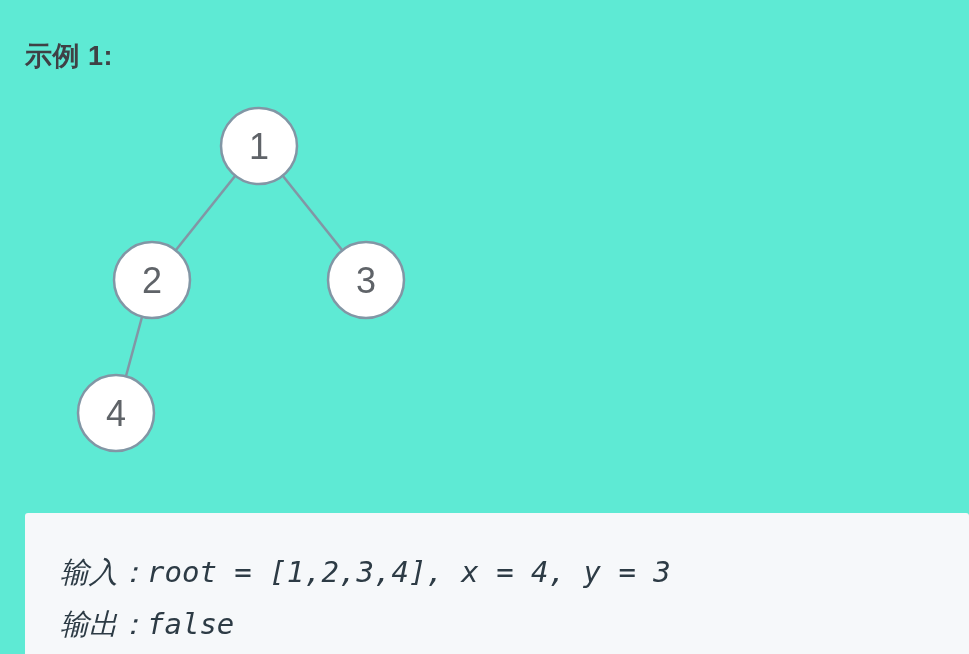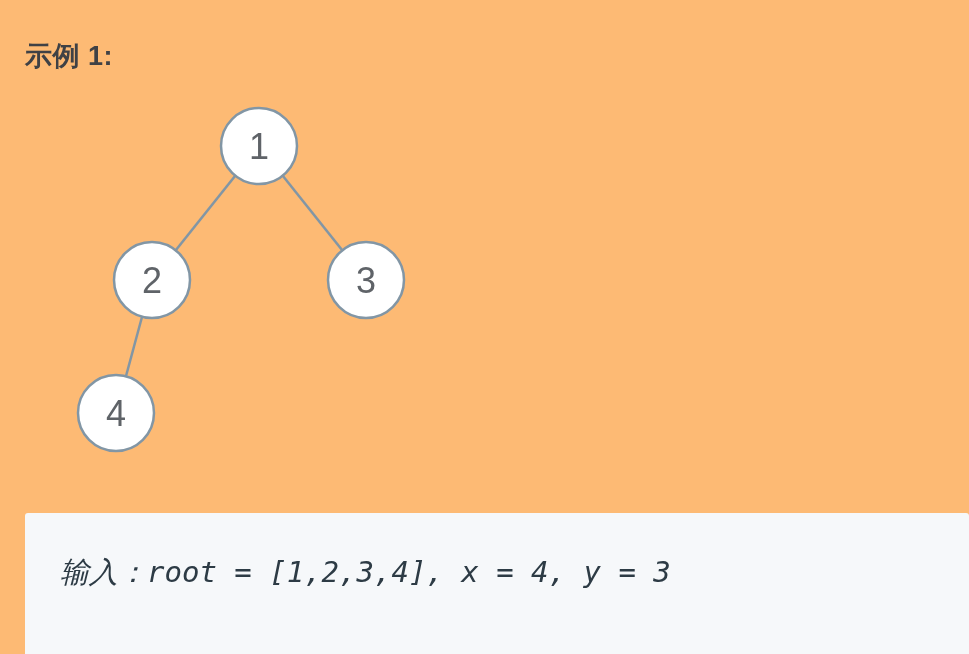--- a/index.html
+++ b/index.html
@@ -1,21 +1,21 @@
 <!DOCTYPE html>
 <html><head>
 <meta charset="utf-8">
 <style>
   * { margin: 0; padding: 0; box-sizing: border-box; }
   html, body { background: #ffffff; }
   .page {
     position: relative;
     width: 969px;
     height: 654px;
-    background: #fdba74;
+    background: #5eead4;
     overflow: hidden;
     font-family: "Liberation Sans", sans-serif;
   }
   .example-title {
     position: absolute;
     left: 25px;
     top: 38px;
     font-size: 27px;
     font-weight: 700;
     color: #3f4145;
@@ -85,15 +85,16 @@
       <text class="tree-node-label" x="306" y="193" fill="#5f6368">3</text>
     </g>
     <g>
       <circle class="tree-node-circle" cx="56" cy="313" r="38" stroke="#8296a5"></circle>
       <text class="tree-node-label" x="56" y="326" fill="#5f6368">4</text>
     </g>
   </svg>
 
   <div class="code-box">
     <div class="code-line"><span>输入：</span><span>root = [1,2,3,4], x = 4, y = 3</span></div>
+    <div class="code-line"><span>输出：</span><span>false</span></div>
   </div>
 
 </div>
 
 </body></html>

